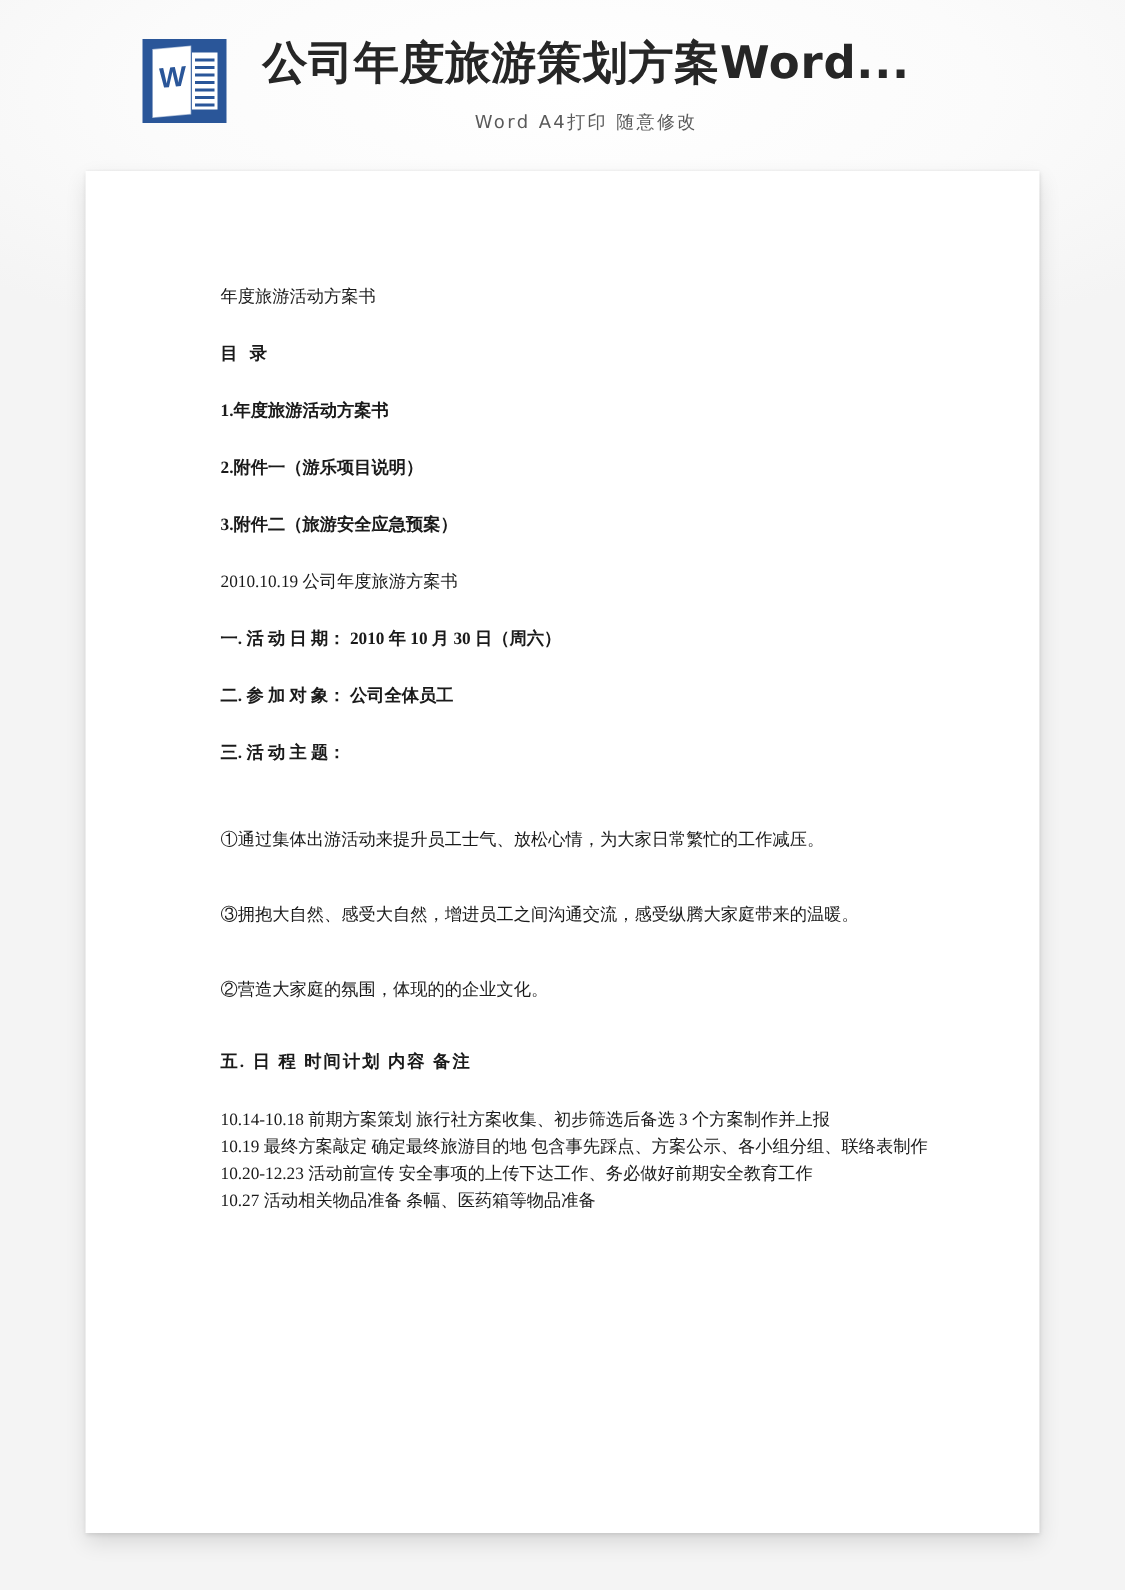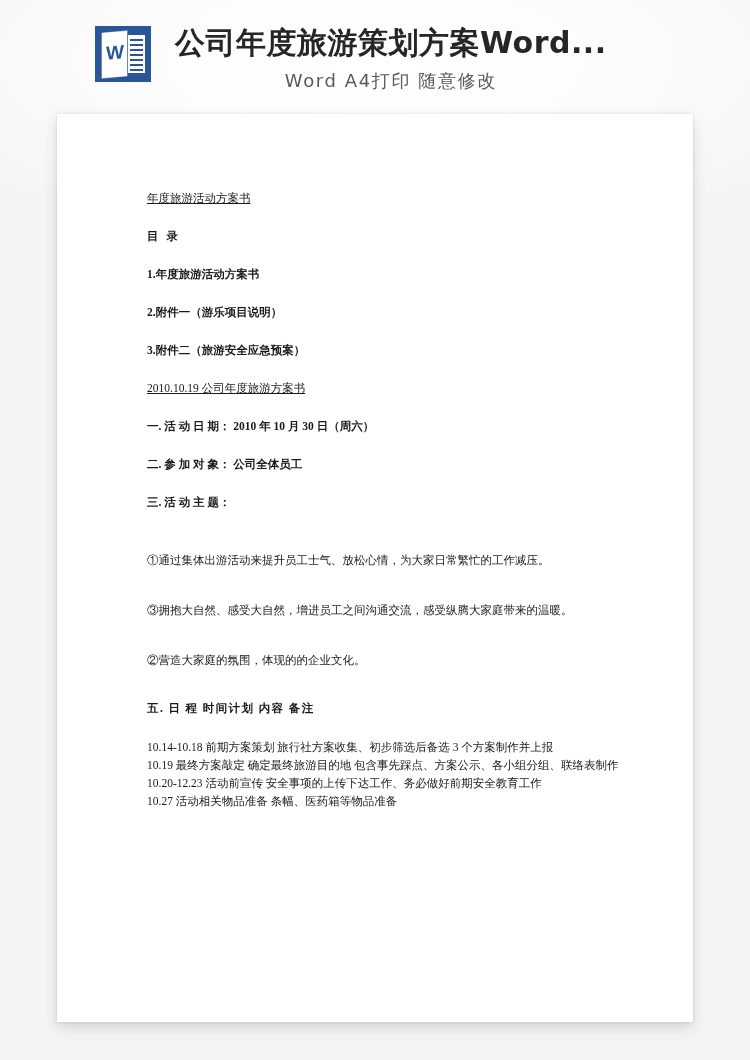--- a/index.html
+++ b/index.html
@@ -100,21 +100,21 @@
     font-size: 30px;
     line-height: 38px;
     font-weight: 700;
     color: #262626;
     letter-spacing: 0.5px;
     white-space: nowrap;
   }
   .doc-subtitle {
     margin-top: 9px;
     font-family: "DejaVu Sans", "Liberation Sans", sans-serif;
-    font-size: 18px;
+    font-size: 12px;
     line-height: 20px;
     font-weight: 400;
     color: #5a5a5a;
     letter-spacing: 1.6px;
     text-align: center;
     white-space: nowrap;
   }
 
   
   .page-shadow {
@@ -140,21 +140,21 @@
   
   .doc-line {
     font-family: "Liberation Serif", "DejaVu Serif", serif;
     color: #1a1a1a;
     font-size: 11.5px;
     line-height: 16px;
   }
 
   .blk { margin: 0 0 22px 0; }
 
-  .t-plain  { font-weight: 400; text-decoration: underline; }
+  .t-plain  { font-weight: 400; }
   .t-bold   { font-weight: 700; }
   .t-wide   { letter-spacing: 2.6px; }
   .t-wide-sm{ letter-spacing: 1.4px; }
 
   .para {
     font-family: "Liberation Serif", "DejaVu Serif", serif;
     font-size: 11.5px;
     line-height: 20px;
     color: #1a1a1a;
     font-weight: 400;

